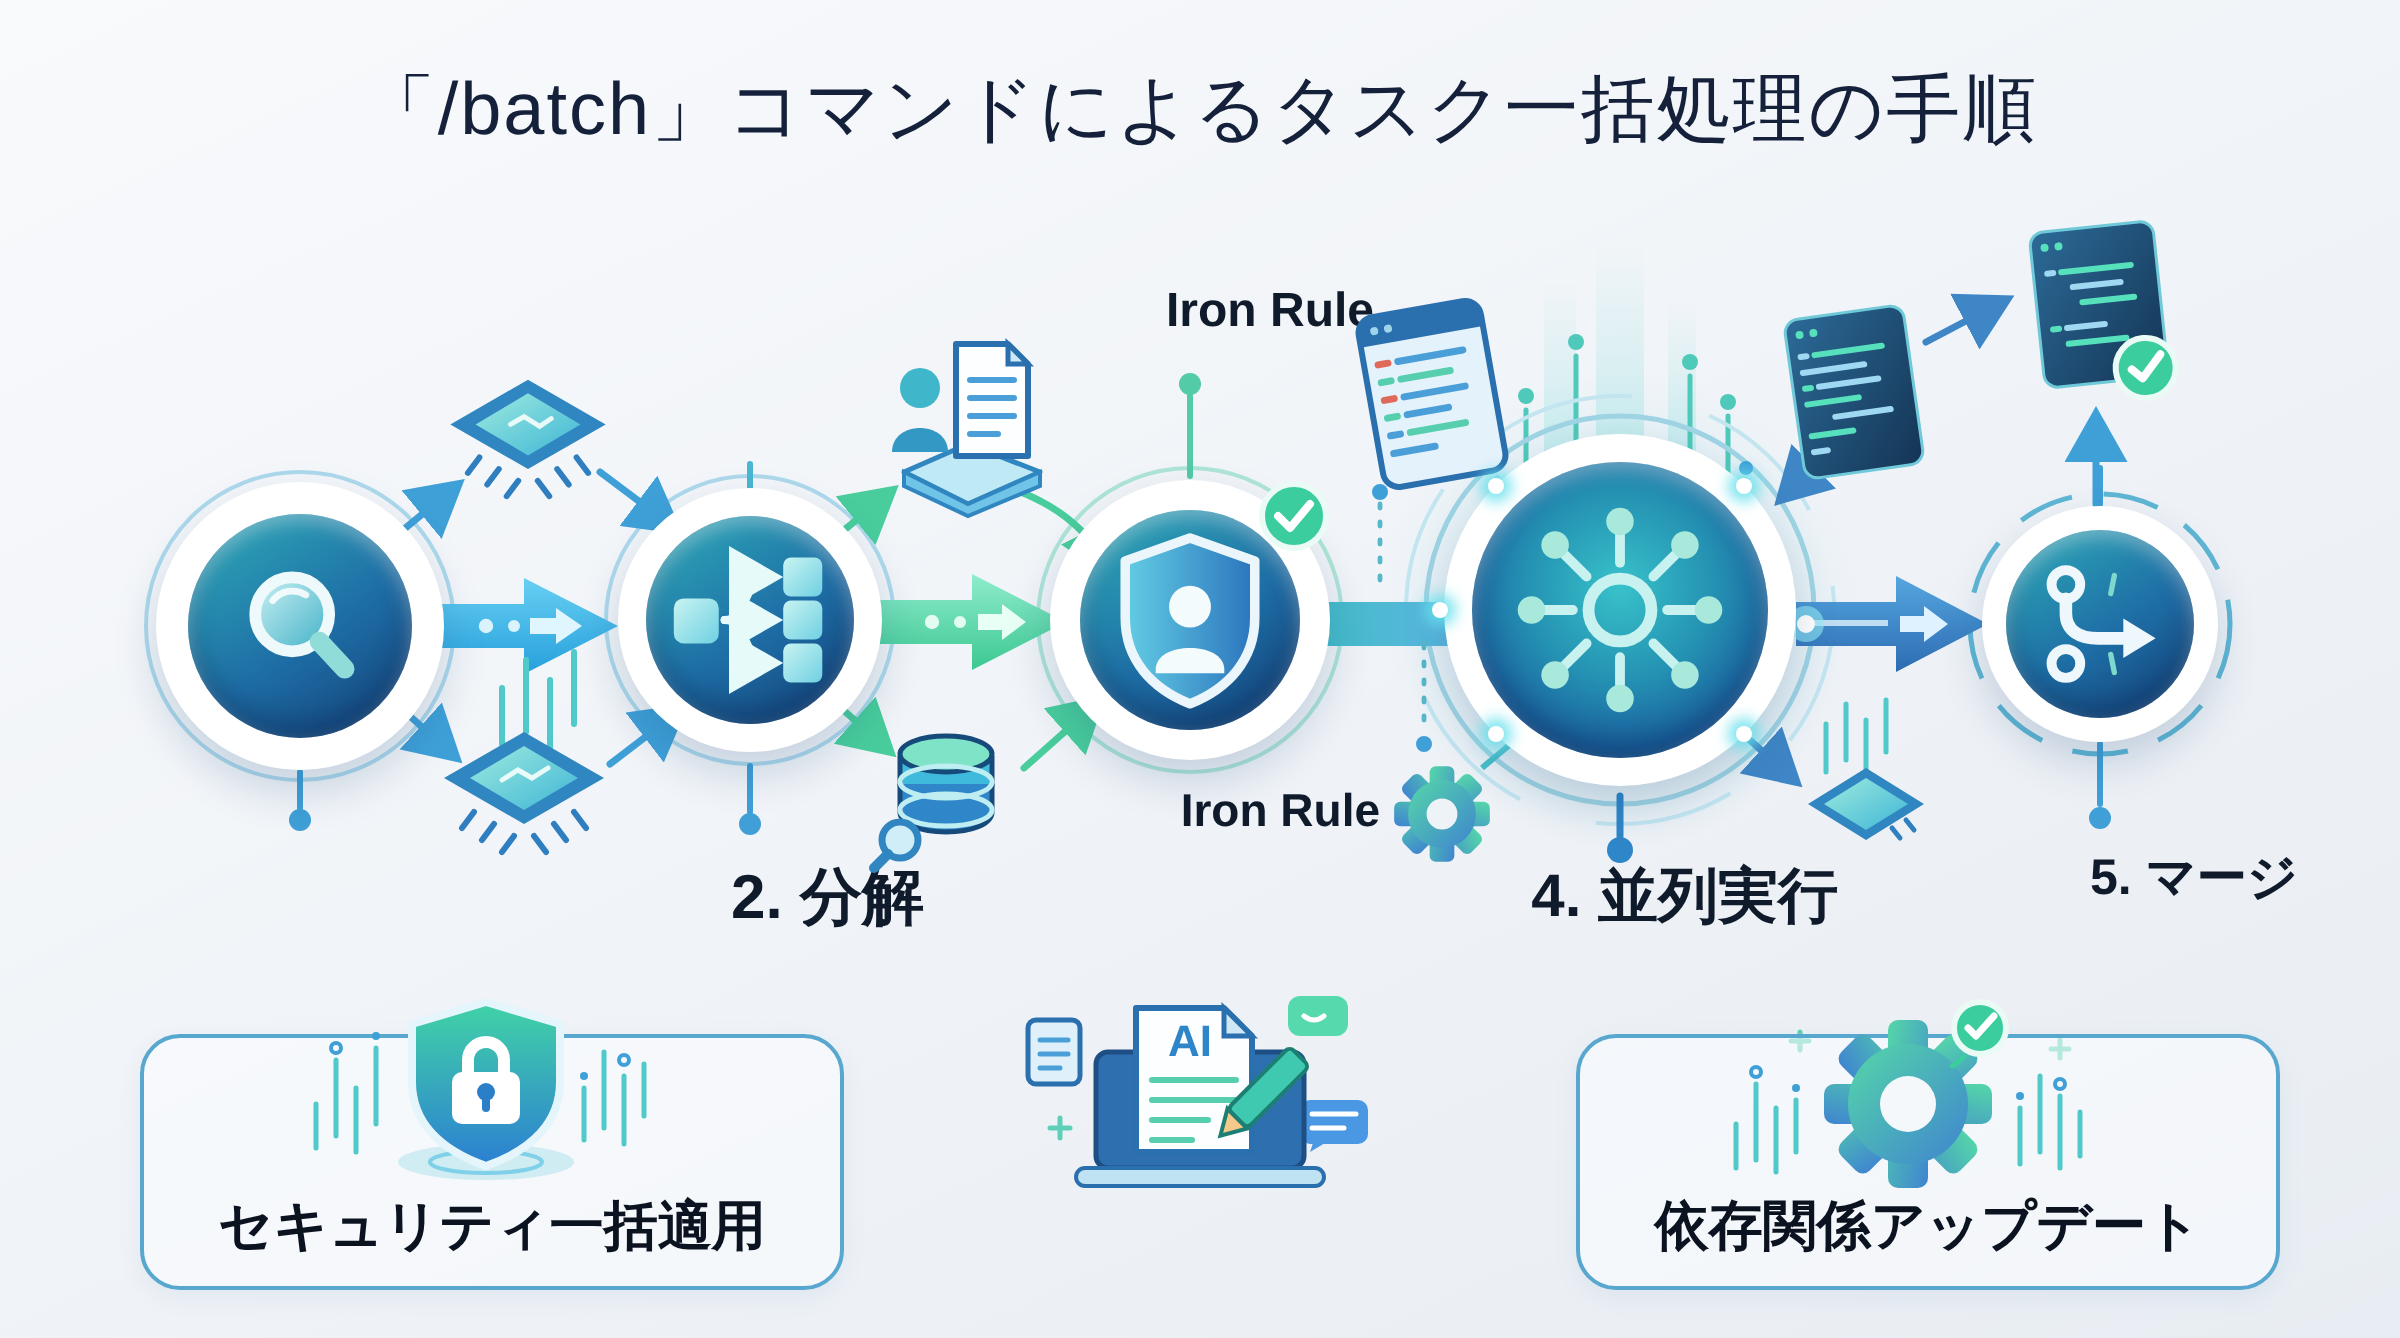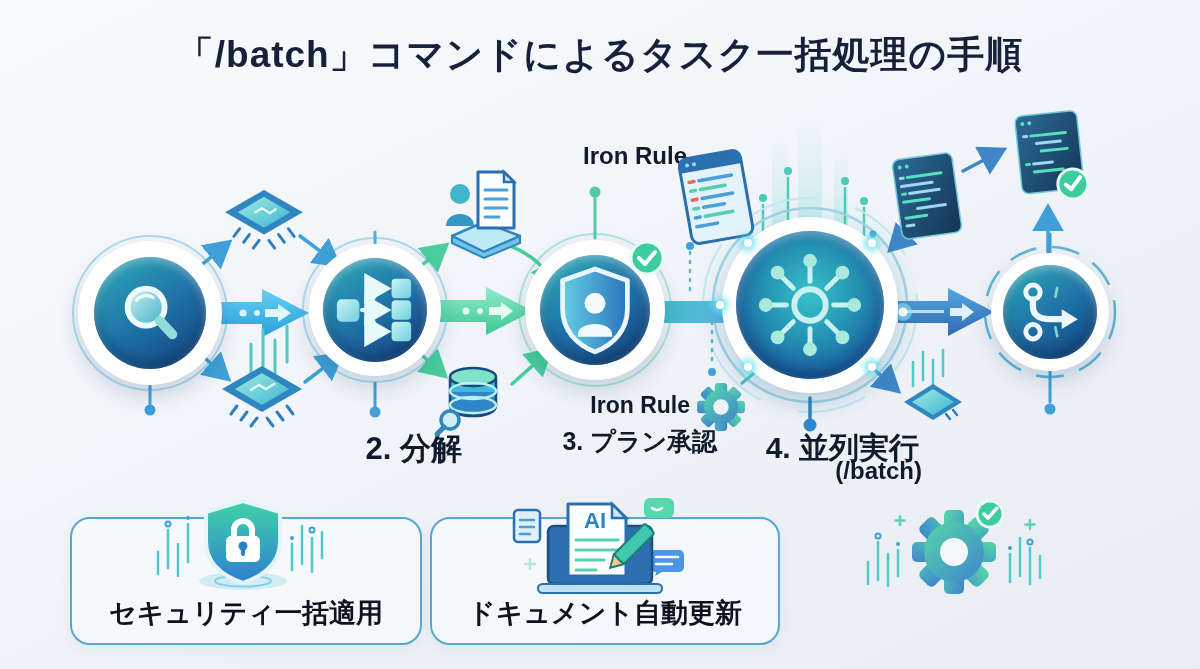--- a/index.html
+++ b/index.html
@@ -1,21 +1,21 @@
 <!DOCTYPE html>
 <html><head>
 <meta charset="utf-8">
 <style>
   html,body{margin:0;padding:0;background:#dfe4ea;}
   .canvas{position:relative;width:1200px;height:669px;overflow:hidden;
     font-family:"Liberation Sans","DejaVu Sans",sans-serif;
     background:linear-gradient(155deg,#f8fafc 0%,#f1f4f8 45%,#e8edf3 100%);}
   .abs{position:absolute;}
   .title{position:absolute;left:0;right:0;top:30px;text-align:center;
-    font-size:37px;font-weight:bold;color:#15213b;letter-spacing:1px;}
+    font-size:37px;font-weight:normal;color:#15213b;letter-spacing:1px;}
   .node{position:absolute;border-radius:50%;background:#fff;
     display:flex;align-items:center;justify-content:center;
     box-shadow:0 10px 22px rgba(21,68,120,.20);}
   .node-inner{border-radius:50%;display:flex;align-items:center;justify-content:center;
     background:linear-gradient(145deg,#2fadb8 0%,#1e6ea6 55%,#143f77 100%);
     box-shadow:inset 0 4px 9px rgba(255,255,255,.35), inset 0 -7px 14px rgba(8,36,74,.40);}
   .node-inner.hub{background:radial-gradient(circle at 50% 42%,#38c2ca 0%,#2491b2 42%,#1a609f 72%,#133d74 100%);}
   .lbl{position:absolute;font-weight:bold;color:#0f1a2b;text-align:right;white-space:nowrap;}
   .card{position:absolute;width:348px;height:124px;border:2px solid #58a7cf;
     border-radius:20px;background:rgba(251,253,255,.55);
@@ -435,23 +435,22 @@
     <path d="M31 7 L52 20 L31 33 L10 20 Z" fill="url(#gChip)"></path>
     <g stroke="#2f7fc0" stroke-width="2.5" stroke-linecap="round">
       <line x1="44" y1="32" x2="48" y2="37"></line>
         <line x1="51" y1="28" x2="55" y2="33"></line>
     </g>
   </svg>
 
   <div class="lbl" style="left:262px;top:428px;width:200px;font-size:31px">2. 分解</div>
   <div class="lbl" style="left:497px;top:142px;width:190px;font-size:24px">Iron Rule</div>
   <div class="lbl" style="left:500px;top:392px;width:190px;font-size:23px">Iron Rule</div>
-  <div class="lbl" style="left:477px;top:425px;width:240px;font-size:25px">3. プラン承認</div>
   <div class="lbl" style="left:719px;top:428px;width:200px;font-size:30px">4. 並列実行</div>
-  <div class="lbl" style="left:722px;top:457px;width:200px;font-size:24px">(/batch)</div>
+  <div class="lbl" style="left:949px;top:422px;width:200px;font-size:25px">5. マージ</div>
 
   <div class="card" style="left:70px;top:517px;z-index:2">
     <div class="card-label">セキュリティ一括適用</div>
   </div>
   <svg class="abs" style="left:150px;top:516px;z-index:3" width="48" height="64" viewBox="0 0 48 64">
     <g stroke="#4fc9c9" stroke-width="2.5" stroke-linecap="round">
       <line x1="8" y1="36" x2="8" y2="58"></line>
         <line x1="18" y1="14" x2="18" y2="52"></line>
         <line x1="28" y1="28" x2="28" y2="60"></line>
         <line x1="38" y1="8" x2="38" y2="46"></line>
@@ -472,23 +471,20 @@
   <svg class="abs" style="left:194px;top:499px;z-index:4" width="98" height="92" viewBox="0 0 98 92">
     <ellipse cx="49" cy="82" rx="44" ry="9" fill="rgba(120,210,225,.30)"></ellipse>
     <ellipse cx="49" cy="82" rx="28" ry="5.5" fill="none" stroke="#7fd0e8" stroke-width="2"></ellipse>
     <path d="M49 2 L86 13 V42 C86 62 72 76 49 84 C26 76 12 62 12 42 V13 Z" fill="url(#gLock)" stroke="#e4f5fb" stroke-width="4" stroke-linejoin="round"></path>
     <path d="M40 38 V31 a9 9 0 0 1 18 0 V38" fill="none" stroke="#ffffff" stroke-width="6"></path>
     <rect x="32" y="37" width="34" height="26" rx="5" fill="#ffffff"></rect>
     <circle cx="49" cy="47" r="4.5" fill="#2a7fc8"></circle>
       <rect x="47" y="49" width="4" height="8" rx="2" fill="#2a7fc8"></rect>
   </svg>
 
-  <div class="card" style="left:430px;top:517px;width:346px;z-index:2">
-    <div class="card-label">ドキュメント自動更新</div>
-  </div>
   <svg class="abs" style="left:512px;top:496px;z-index:4" width="176" height="100" viewBox="0 0 176 100">
     <rect x="2" y="14" width="26" height="32" rx="4" fill="#dff0fb" stroke="#2a6fae" stroke-width="2.5"></rect>
     <g stroke="#4a9fd8" stroke-width="2.5" stroke-linecap="round">
         <line x1="8" y1="24" x2="22" y2="24"></line>
         <line x1="8" y1="31" x2="22" y2="31"></line>
         <line x1="8" y1="38" x2="18" y2="38"></line>
       </g>
     <rect x="132" y="2" width="30" height="20" rx="6" fill="#56d9ac"></rect>
     <path d="M140 12 q5 4 10 0" fill="none" stroke="#ffffff" stroke-width="2.5" stroke-linecap="round"></path>
     <rect x="138" y="54" width="34" height="22" rx="5" fill="#4a98e4"></rect>
@@ -507,20 +503,23 @@
         <line x1="64" y1="54" x2="106" y2="54"></line>
         <line x1="64" y1="64" x2="92" y2="64"></line>
         <line x1="64" y1="74" x2="84" y2="74"></line>
     </g>
     <g transform="rotate(45 118 52)">
       <rect x="111" y="24" width="14" height="44" rx="3" fill="#3ec9b0" stroke="#1d7f74" stroke-width="2"></rect>
       <path d="M111 68 h14 l-7 12 Z" fill="#f4c98a" stroke="#1d7f74" stroke-width="2"></path>
     </g>
   </svg>
 
+  <div class="card" style="left:788px;top:517px;z-index:2">
+    <div class="card-label">依存関係アップデート</div>
+  </div>
   <svg class="abs" style="left:862px;top:528px;z-index:3" width="46" height="62" viewBox="0 0 46 62">
     <g stroke="#4fc9c9" stroke-width="2.5" stroke-linecap="round">
       <line x1="6" y1="34" x2="6" y2="56"></line>
         <line x1="16" y1="14" x2="16" y2="52"></line>
         <line x1="26" y1="26" x2="26" y2="58"></line>
         <line x1="36" y1="22" x2="36" y2="48"></line>
     </g>
     <circle cx="16" cy="8" r="2.5" fill="none" stroke="#3fa0d8" stroke-width="2"></circle>
       <circle cx="36" cy="16" r="2" fill="#3fa0d8"></circle>
   </svg>

